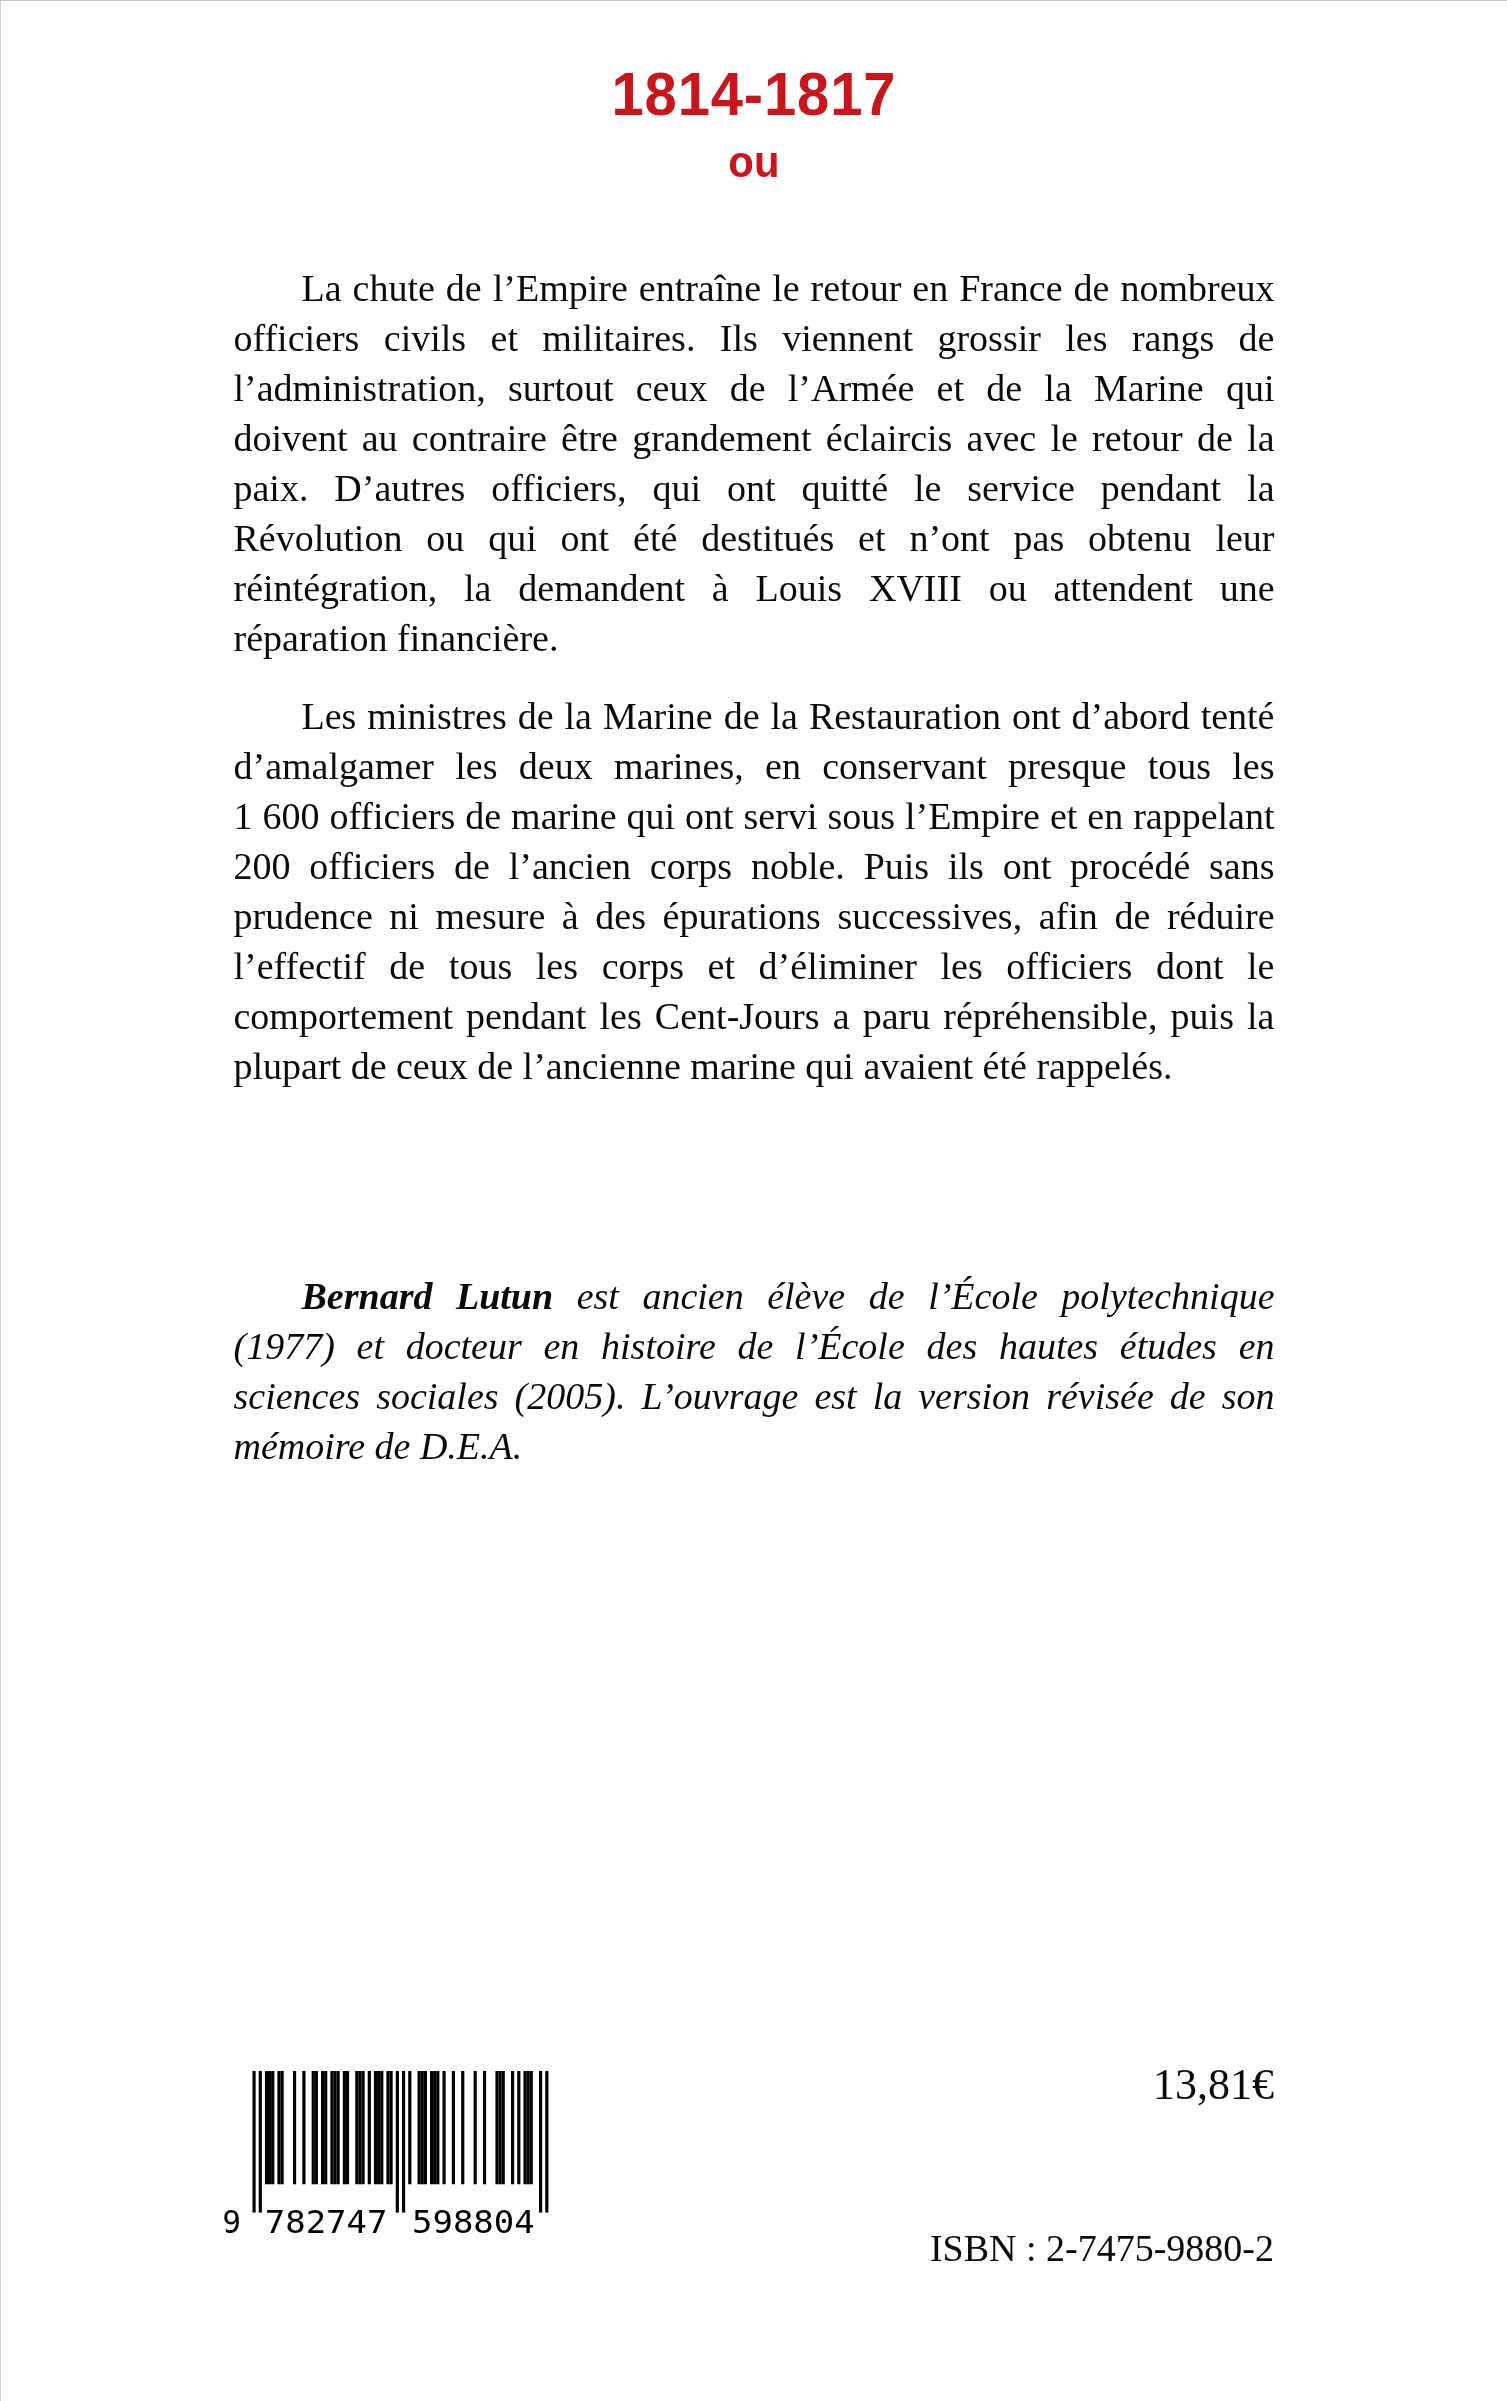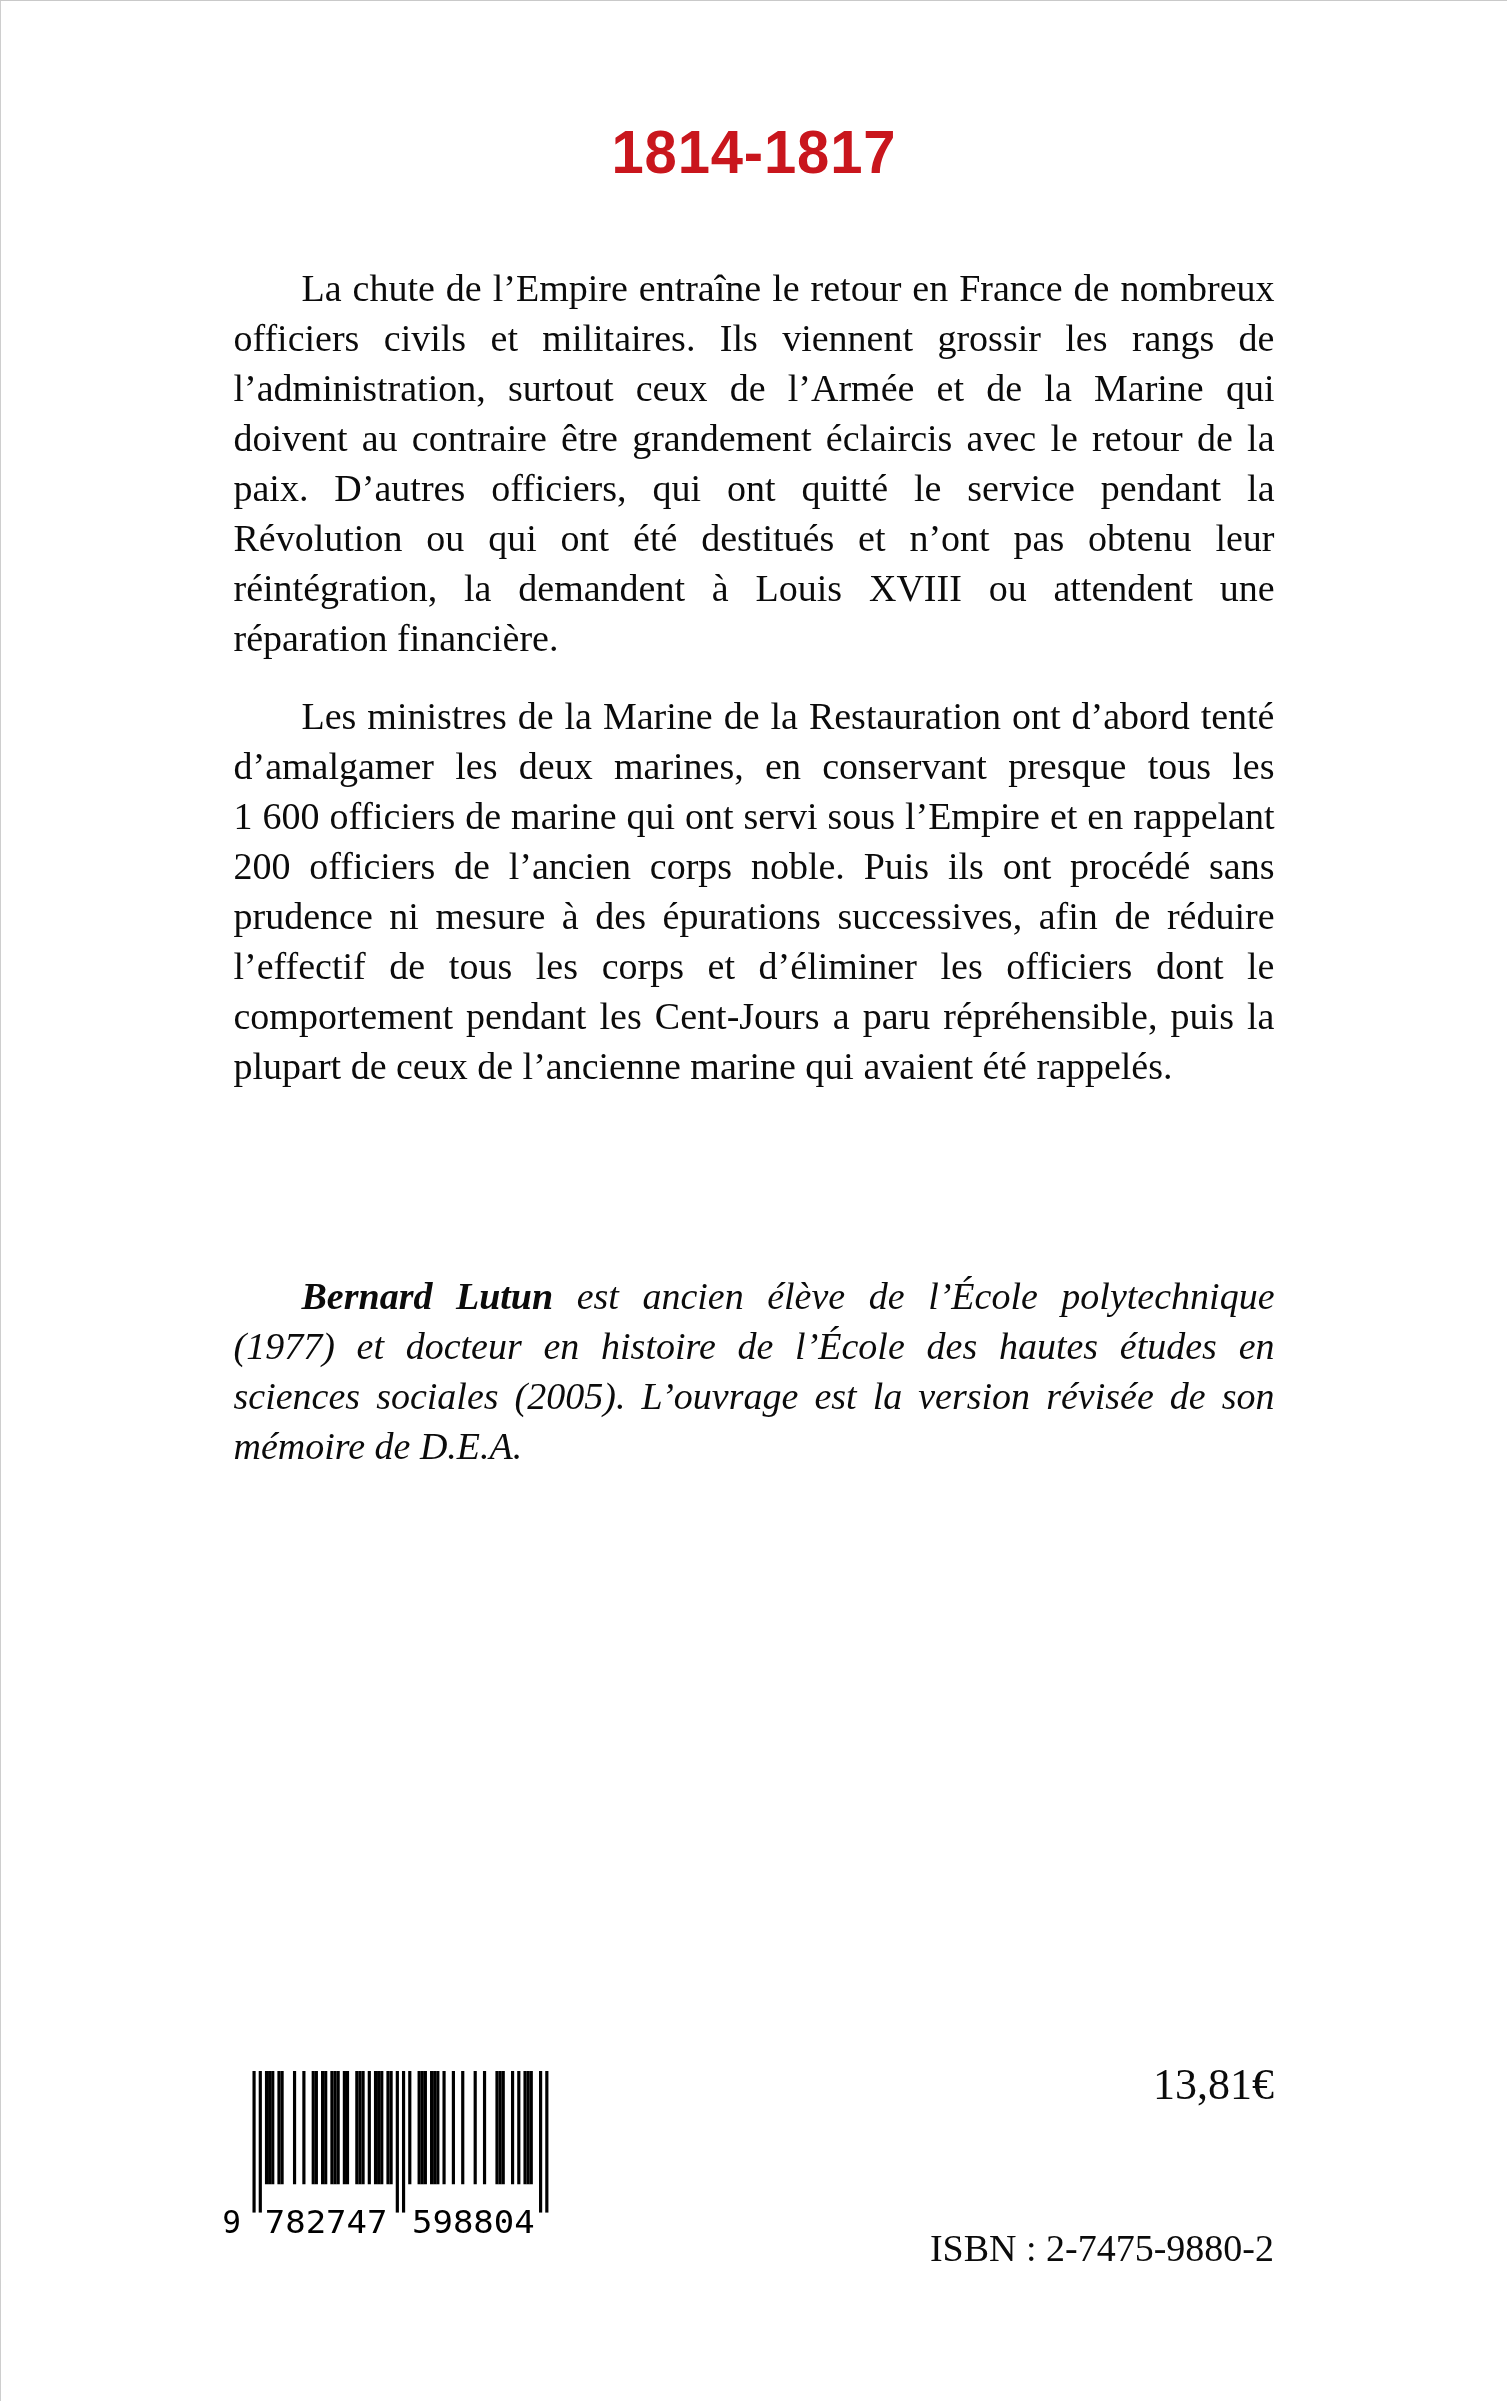--- a/index.html
+++ b/index.html
@@ -6,21 +6,21 @@
   body{
     width:1508px;height:2402px;
     background:#ffffff;
     position:relative;
     font-family:"Liberation Serif", serif;
     color:#0b0b0b;
     box-shadow: inset 0 0 0 0.9px #c9c9c9;
     overflow:hidden;
   }
   .title-block{
-    margin-top:117px;
+    margin-top:59px;
     text-align:center;
     color:var(--accent,#c9161d);
     font-family:"Liberation Sans", sans-serif;
     font-weight:700;
   }
   .title-years{
     display:inline-block;
     font-size:61px;
     letter-spacing:0.9px;
     transform:scaleX(.95);
@@ -88,20 +88,23 @@
     fill:#000;
   }
 </style>
 </head>
 <body>
 
 <div class="title-block">
   <div>
     <span class="title-years">1814-1817</span>
   </div>
+  <div class="title-ou">
+    <span>ou</span>
+  </div>
 </div>
 
 <div class="text-block">
   <p>La chute de l’Empire entraîne le retour en France de nombreux officiers civils et militaires. Ils viennent grossir les rangs de l’administration, surtout ceux de l’Armée et de la Marine qui doivent au contraire être grandement éclaircis avec le retour de la paix. D’autres officiers, qui ont quitté le service pendant la Révolution ou qui ont été destitués et n’ont pas obtenu leur réintégration, la demandent à Louis XVIII ou attendent une réparation financière.</p>
   <p>Les ministres de la Marine de la Restauration ont d’abord tenté d’amalgamer les deux marines, en conservant presque tous les 1&nbsp;600 officiers de marine qui ont servi sous l’Empire et en rappelant 200 officiers de l’ancien corps noble. Puis ils ont procédé sans prudence ni mesure à des épurations successives, afin de réduire l’effectif de tous les corps et d’éliminer les officiers dont le comportement pendant les Cent-Jours a paru répréhensible, puis la plupart de ceux de l’ancienne marine qui avaient été rappelés.</p>
   <p class="bio"><b>Bernard Lutun</b><span> est ancien élève de l’École polytechnique (1977) et docteur en histoire de l’École des hautes études en sciences sociales (2005). L’ouvrage est la version révisée de son mémoire de D.E.A.</span></p>
 </div>
 
 <div class="price">13,81€</div>
 

